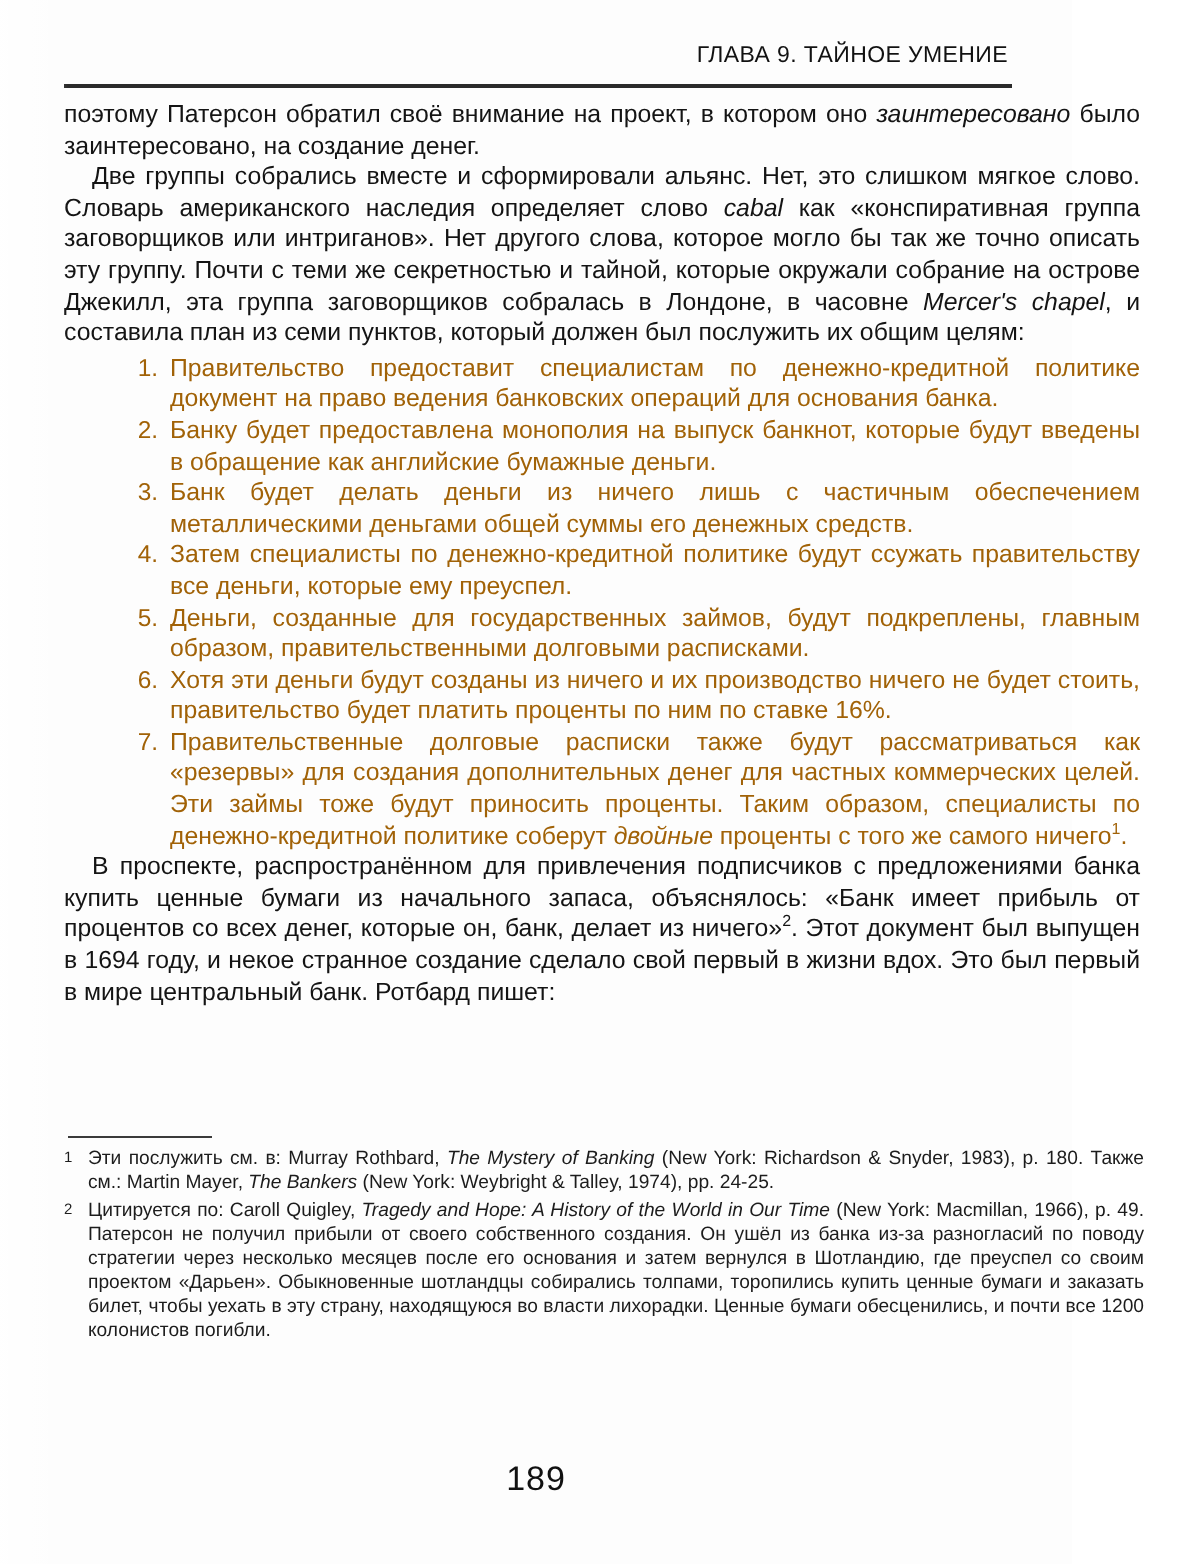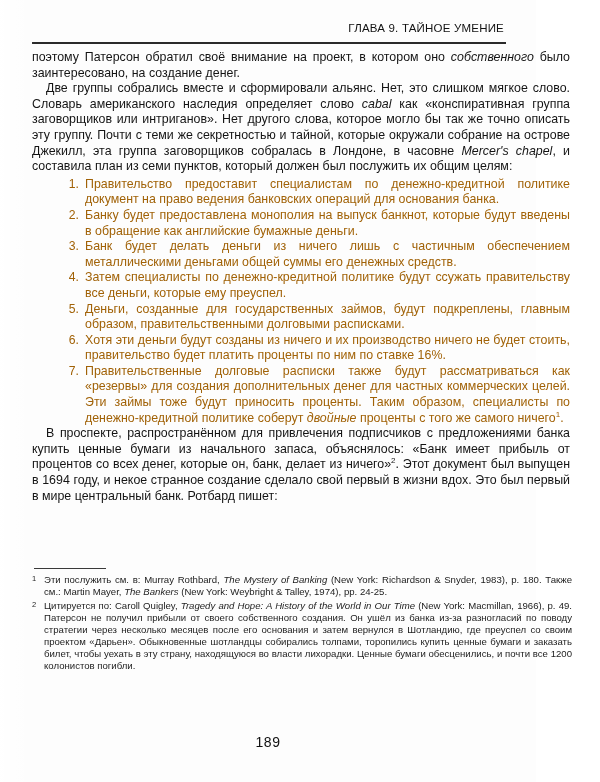--- a/index.html
+++ b/index.html
@@ -128,21 +128,21 @@
     font-size: 7.5px;
   }
 
   
   .folio {
     position: absolute;
     bottom: 32px;
     left: 0;
     right: 0;
     text-align: center;
-    font-size: 14px;
+    font-size: 17px;
     color: #111;
     letter-spacing: 0.5px;
   }
 
   
   .scan-fade {
     position: absolute;
     top: 0;
     left: 0;
     width: 34px;
@@ -154,21 +154,21 @@
 </head>
 <body>
 
 <div class="page">
 
   <div class="runhead">ГЛАВА 9. ТАЙНОЕ УМЕНИЕ</div>
   <div class="runhead-rule"></div>
 
   <div class="body-col">
 
-    <p class="para"><span>поэтому Патерсон обратил своё внимание на проект, в котором оно </span><em>собственного</em><span> было заинтересовано, на создание денег.</span></p>
+    <p class="para"><span>поэтому Патерсон обратил своё внимание на проект, в котором оно </span><em>заинтересовано</em><span> было заинтересовано, на создание денег.</span></p>
 
     <p class="para indent"><span>Две группы собрались вместе и сформировали альянс. Нет, это слишком мягкое слово. Словарь американского наследия определяет слово </span><em>cabal</em><span> как «конспиративная группа заговорщиков или интриганов». Нет другого слова, которое могло бы так же точно описать эту группу. Почти с теми же секретностью и тайной, которые окружали собрание на острове Джекилл, эта группа заговорщиков собралась в Лондоне, в часовне </span><em>Mercer's chapel</em><span>, и составила план из семи пунктов, который должен был послужить их общим целям:</span></p>
 
     <ol class="plan">
       <li><span>Правительство предоставит специалистам по денежно-кредитной политике документ на право ведения банковских операций для основания банка.</span></li>
       <li><span>Банку будет предоставлена монополия на выпуск банкнот, которые будут введены в обращение как английские бумажные деньги.</span></li>
       <li><span>Банк будет делать деньги из ничего лишь с частичным обеспечением металлическими деньгами общей суммы его денежных средств.</span></li>
       <li><span>Затем специалисты по денежно-кредитной политике будут ссужать правительству все деньги, которые ему преуспел.</span></li>
       <li><span>Деньги, созданные для государственных займов, будут подкреплены, главным образом, правительственными долговыми расписками.</span></li>
       <li><span>Хотя эти деньги будут созданы из ничего и их производство ничего не будет стоить, правительство будет платить проценты по ним по ставке 16%.</span></li>

